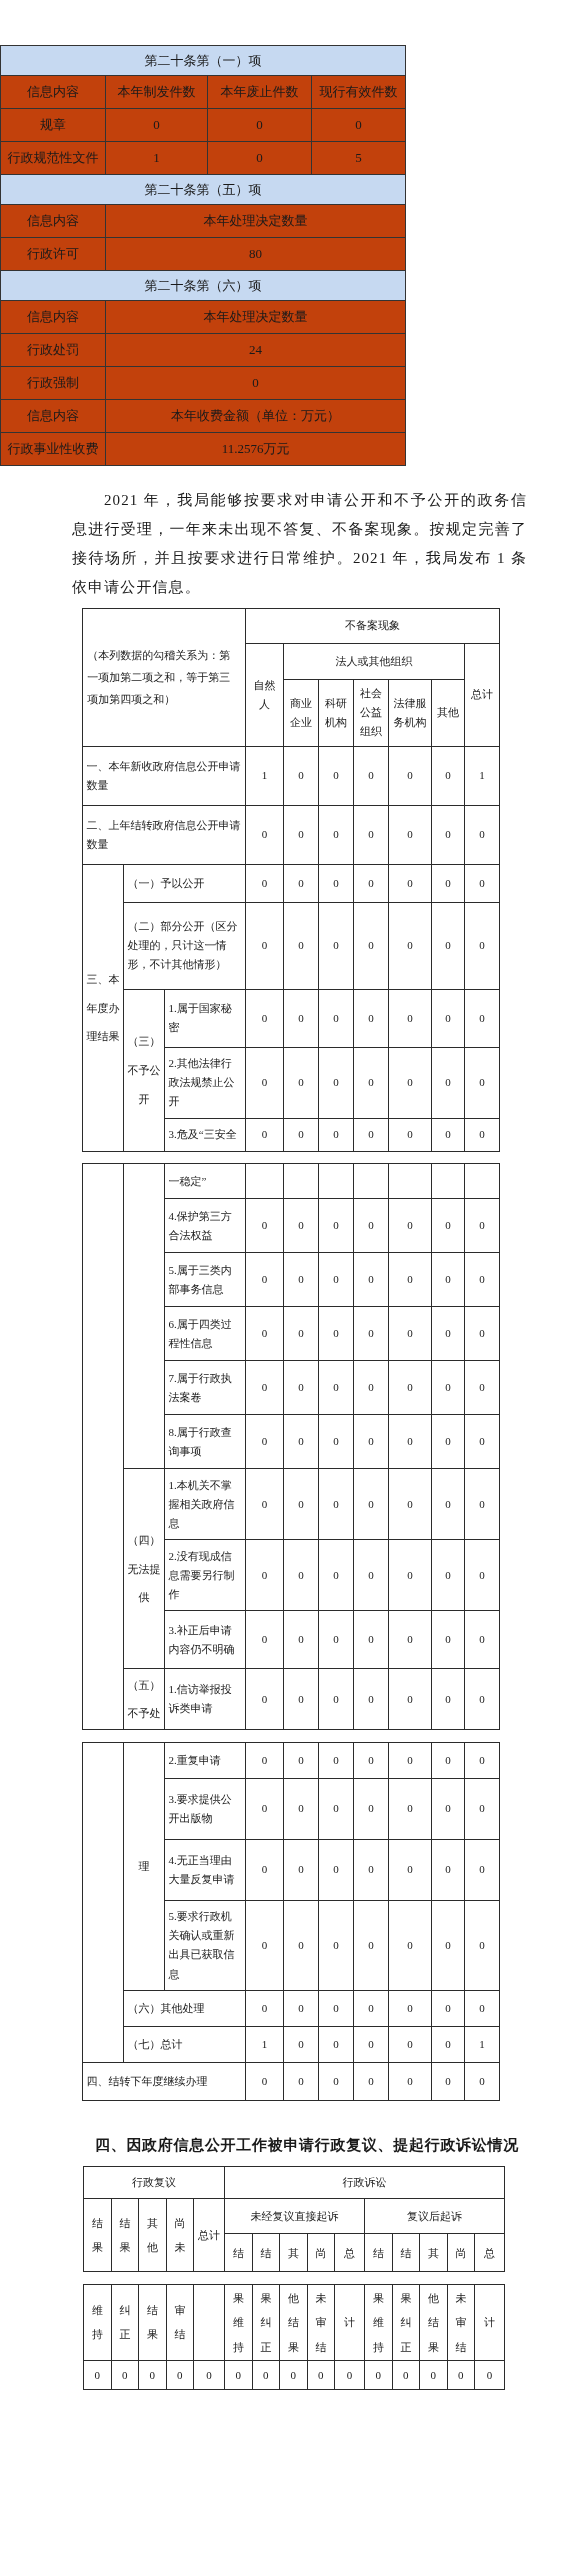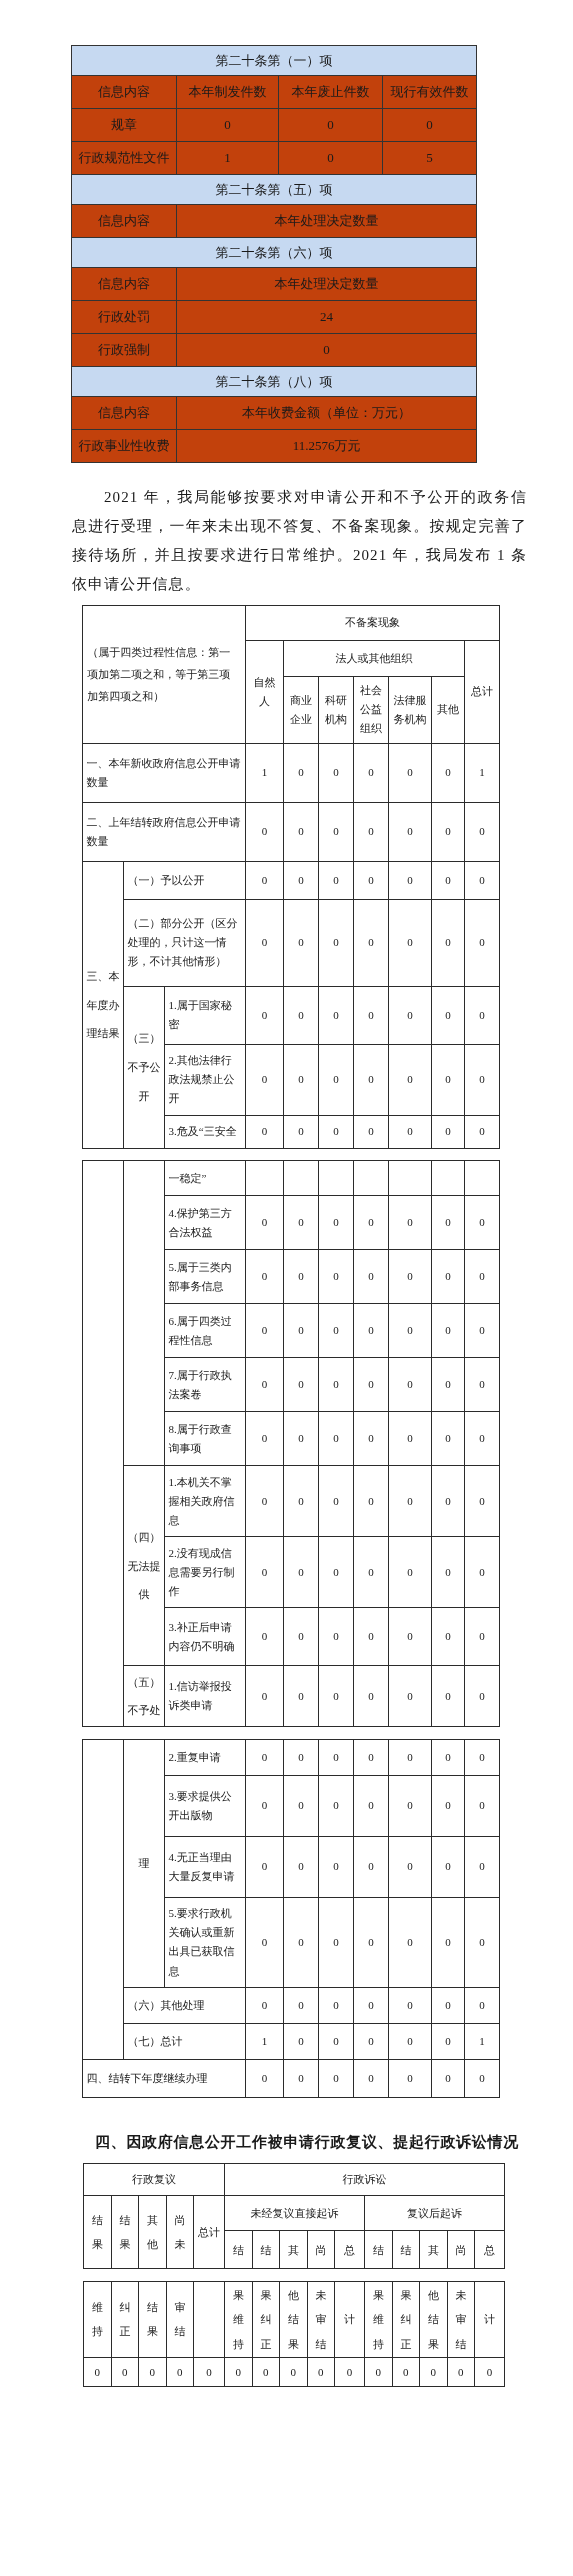--- a/index.html
+++ b/index.html
@@ -9,21 +9,21 @@
     margin:0 auto;
     background:#ffffff;
     overflow:hidden;
     font-family:"Liberation Serif","DejaVu Serif",serif;
     color:#1a1a1a;
   }
   
   table{border-collapse:collapse;table-layout:fixed;}
   td{overflow:hidden;}
   
-  .t20{width:405px;margin-left:71px;font-size:13px;}
+  .t20{width:405px;font-size:13px;}
   .t20 td{border:1.4px solid #333333;text-align:center;vertical-align:middle;padding:0.7px 2.9px;}
   .t20 .sect{background:#c6d9f1;height:30px;}
   .t20 .row{height:33px;background:#c2410c;}
   
   .mid{width:416px;margin-left:82px;font-size:11px;}
   .mid td{border:0.7px solid #2b2b2b;vertical-align:middle;padding:0.7px 2.2px;line-height:1.75;}
   .mid td.hd{text-align:center;}
   .mid td.note{text-align:left;padding:2.9px 4.3px;line-height:2.0;}
   .mid td.lab{text-align:left;word-break:break-all;padding:1.4px 3.6px;}
   .mid td.vert,.mid td.vert2{text-align:center;word-break:break-all;padding:1.4px 0.7px;line-height:2.6;}
@@ -83,37 +83,38 @@
       <td>0</td>
       <td>5</td>
     </tr>
     <tr class="sect">
       <td colspan="4">第二十条第（五）项</td>
     </tr>
     <tr class="row">
       <td>信息内容</td>
       <td colspan="3">本年处理决定数量</td>
     </tr>
+    <tr class="row">
+      <td>行政许可</td>
+      <td colspan="3">80</td>
+    </tr>
     <tr class="sect">
       <td colspan="4">第二十条第（六）项</td>
     </tr>
     <tr class="row">
       <td>信息内容</td>
       <td colspan="3">本年处理决定数量</td>
     </tr>
     <tr class="row">
       <td>行政处罚</td>
       <td colspan="3">24</td>
     </tr>
     <tr class="row">
       <td>行政强制</td>
       <td colspan="3">0</td>
-    </tr>
-    <tr class="sect">
-      <td colspan="4">第二十条第（八）项</td>
     </tr>
     <tr class="row">
       <td>信息内容</td>
       <td colspan="3">本年收费金额（单位：万元）</td>
     </tr>
     <tr class="row">
       <td>行政事业性收费</td>
       <td colspan="3">11.2576万元</td>
     </tr>
   </tbody>
@@ -133,21 +134,21 @@
         <col style="width:38px">
         <col style="width:35px">
         <col style="width:35px">
         <col style="width:35px">
         <col style="width:43px">
         <col style="width:33px">
         <col style="width:35px">
       </colgroup>
     <tbody>
         <tr style="height:35px">
-      <td class="note" colspan="3" rowspan="3">（属于四类过程性信息：第一项加第二项之和，等于第三项加第四项之和）</td>
+      <td class="note" colspan="3" rowspan="3">（本列数据的勾稽关系为：第一项加第二项之和，等于第三项加第四项之和）</td>
       <td class="hd" colspan="7">不备案现象</td>
     </tr>
     <tr style="height:36px">
       <td class="hd" rowspan="2">自然人</td>
       <td class="hd" colspan="5">法人或其他组织</td>
       <td class="hd" rowspan="2">总计</td>
     </tr>
     <tr style="height:67px">
       <td class="hd">商业企业</td>
       <td class="hd">科研机构</td>

